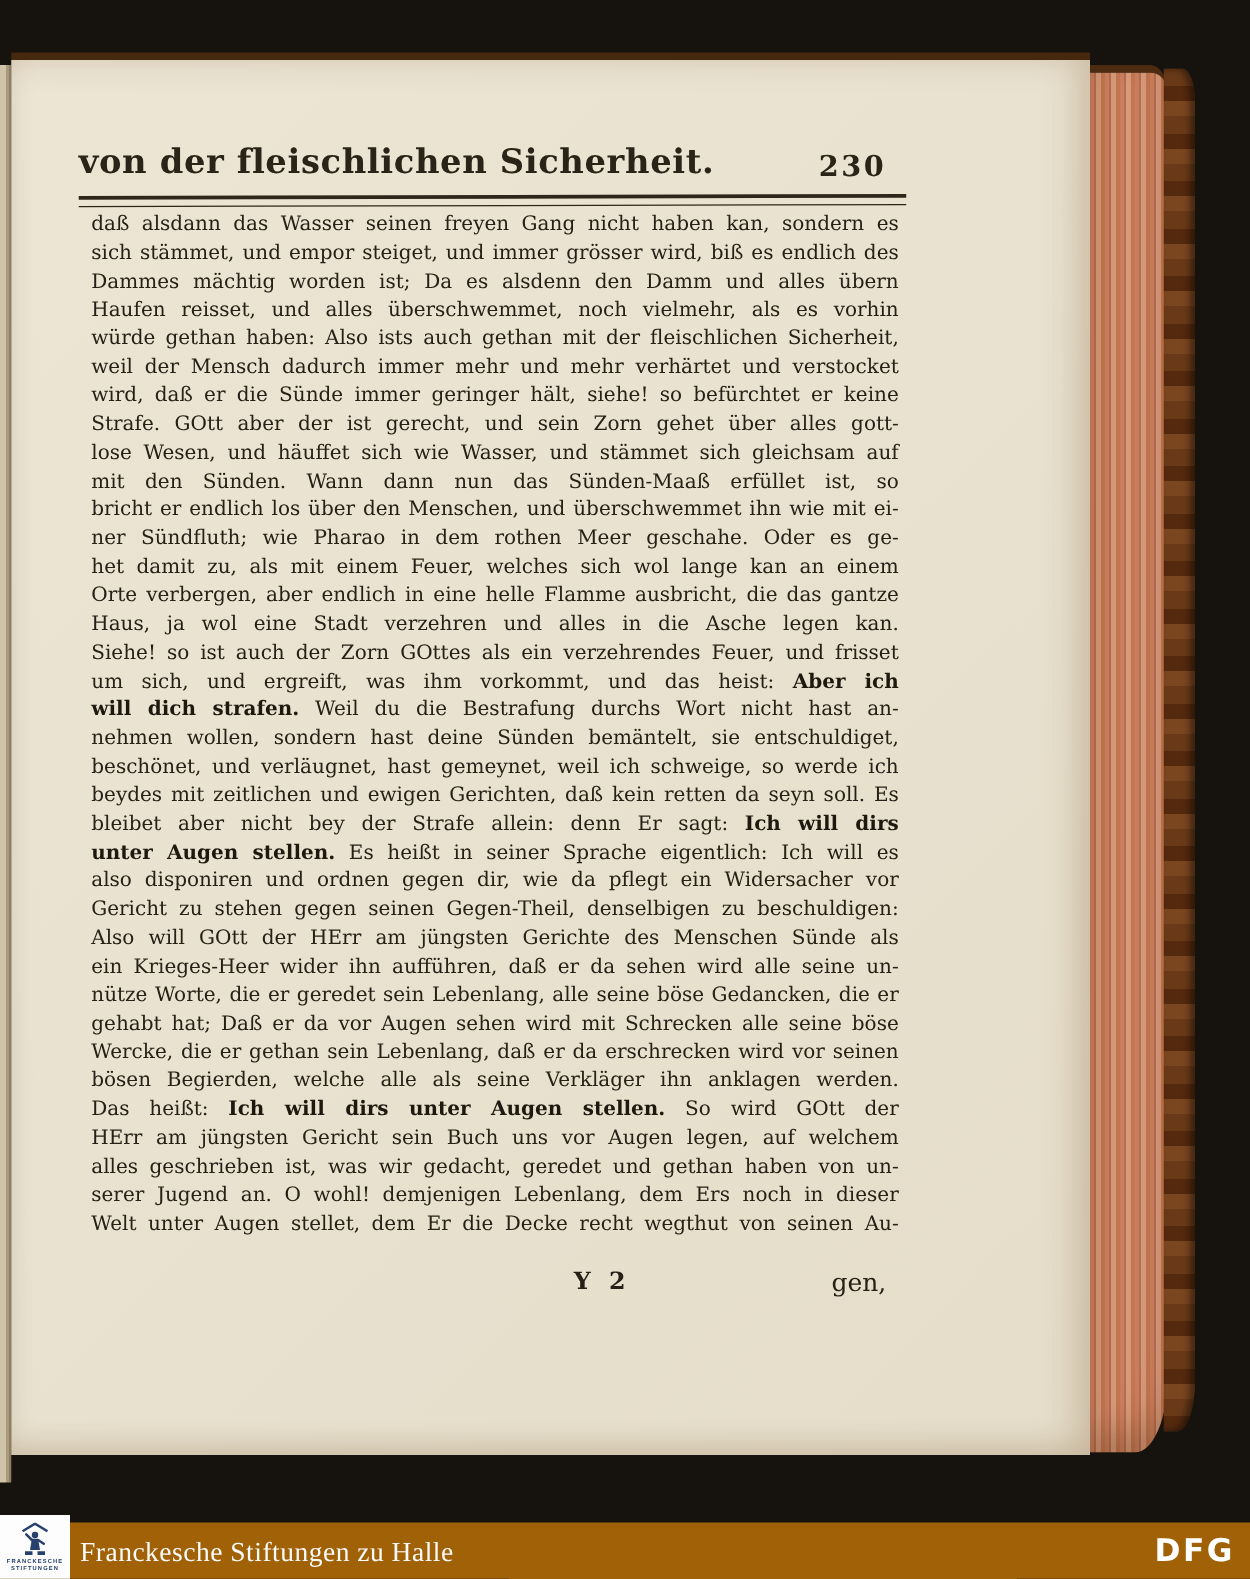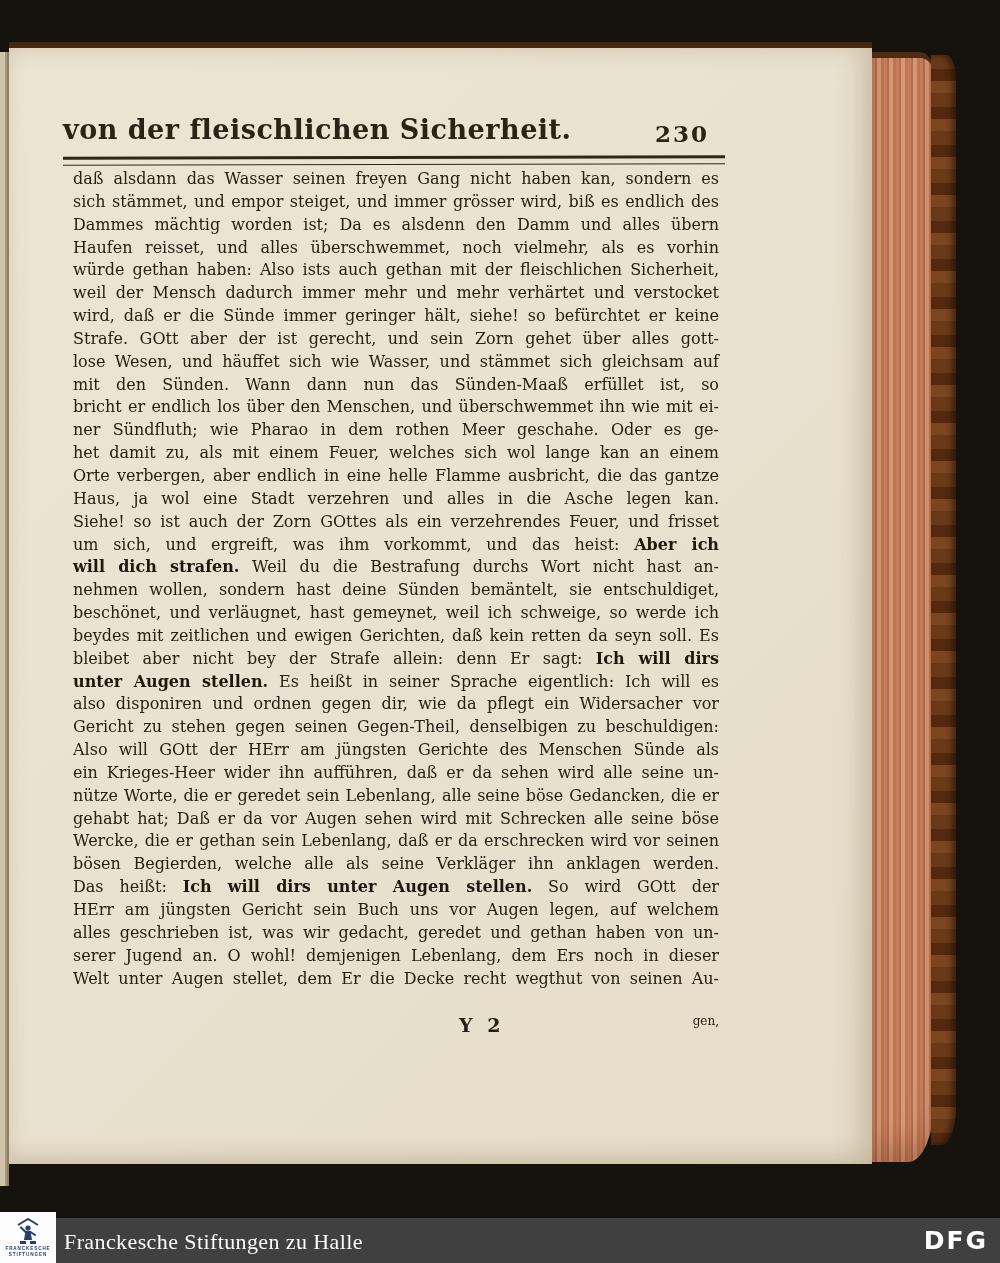--- a/index.html
+++ b/index.html
@@ -57,21 +57,21 @@
   .text-line .bold{font-weight:bold;color:#1e180f;}
 
   .sig-row{
     position:absolute;left:64px;top:966px;width:646px;height:26px;
   }
   .signature-mark{
     position:absolute;left:386px;top:0;
     font-size:19px;font-weight:bold;letter-spacing:4px;
   }
   .catchword{
-    position:absolute;right:0;top:0;font-size:12px;
+    position:absolute;right:10px;top:0;font-size:20px;
   }
 
   
   .fore-edge{
     position:absolute;left:872px;top:52px;width:62px;height:1104px;
     background:repeating-linear-gradient(90deg,
       #c87f5f 0 3px,#b96d4c 3px 5px,#d6997b 5px 9px,#c3764f 9px 12px);
     border-top:6px solid #4c2b11;
     border-top-right-radius:14px 22px;
     border-bottom-right-radius:26px 60px;
@@ -83,21 +83,21 @@
     background:repeating-linear-gradient(180deg,
       #6a3a18 0 14px,#54290e 14px 26px,#7a4620 26px 38px);
     border-top-right-radius:10px 26px;
     border-bottom-right-radius:14px 40px;
     box-shadow:inset -4px 0 6px rgba(0,0,0,.45);
   }
 
   
   .footer-bar{
     position:absolute;left:0;bottom:0;width:1000px;height:45px;
-    background:#404040;
+    background:#a16207;
   }
   .logo-box{
     position:absolute;left:0;bottom:0;width:56px;height:51px;
     background:#fdfdfd;
     display:flex;flex-direction:column;align-items:center;justify-content:center;
   }
   .logo-glyph{width:24px;height:26px;display:block;}
   .logo-caption{
     font-family:"Liberation Sans",sans-serif;
     font-size:4.6px;line-height:5.4px;letter-spacing:.9px;

